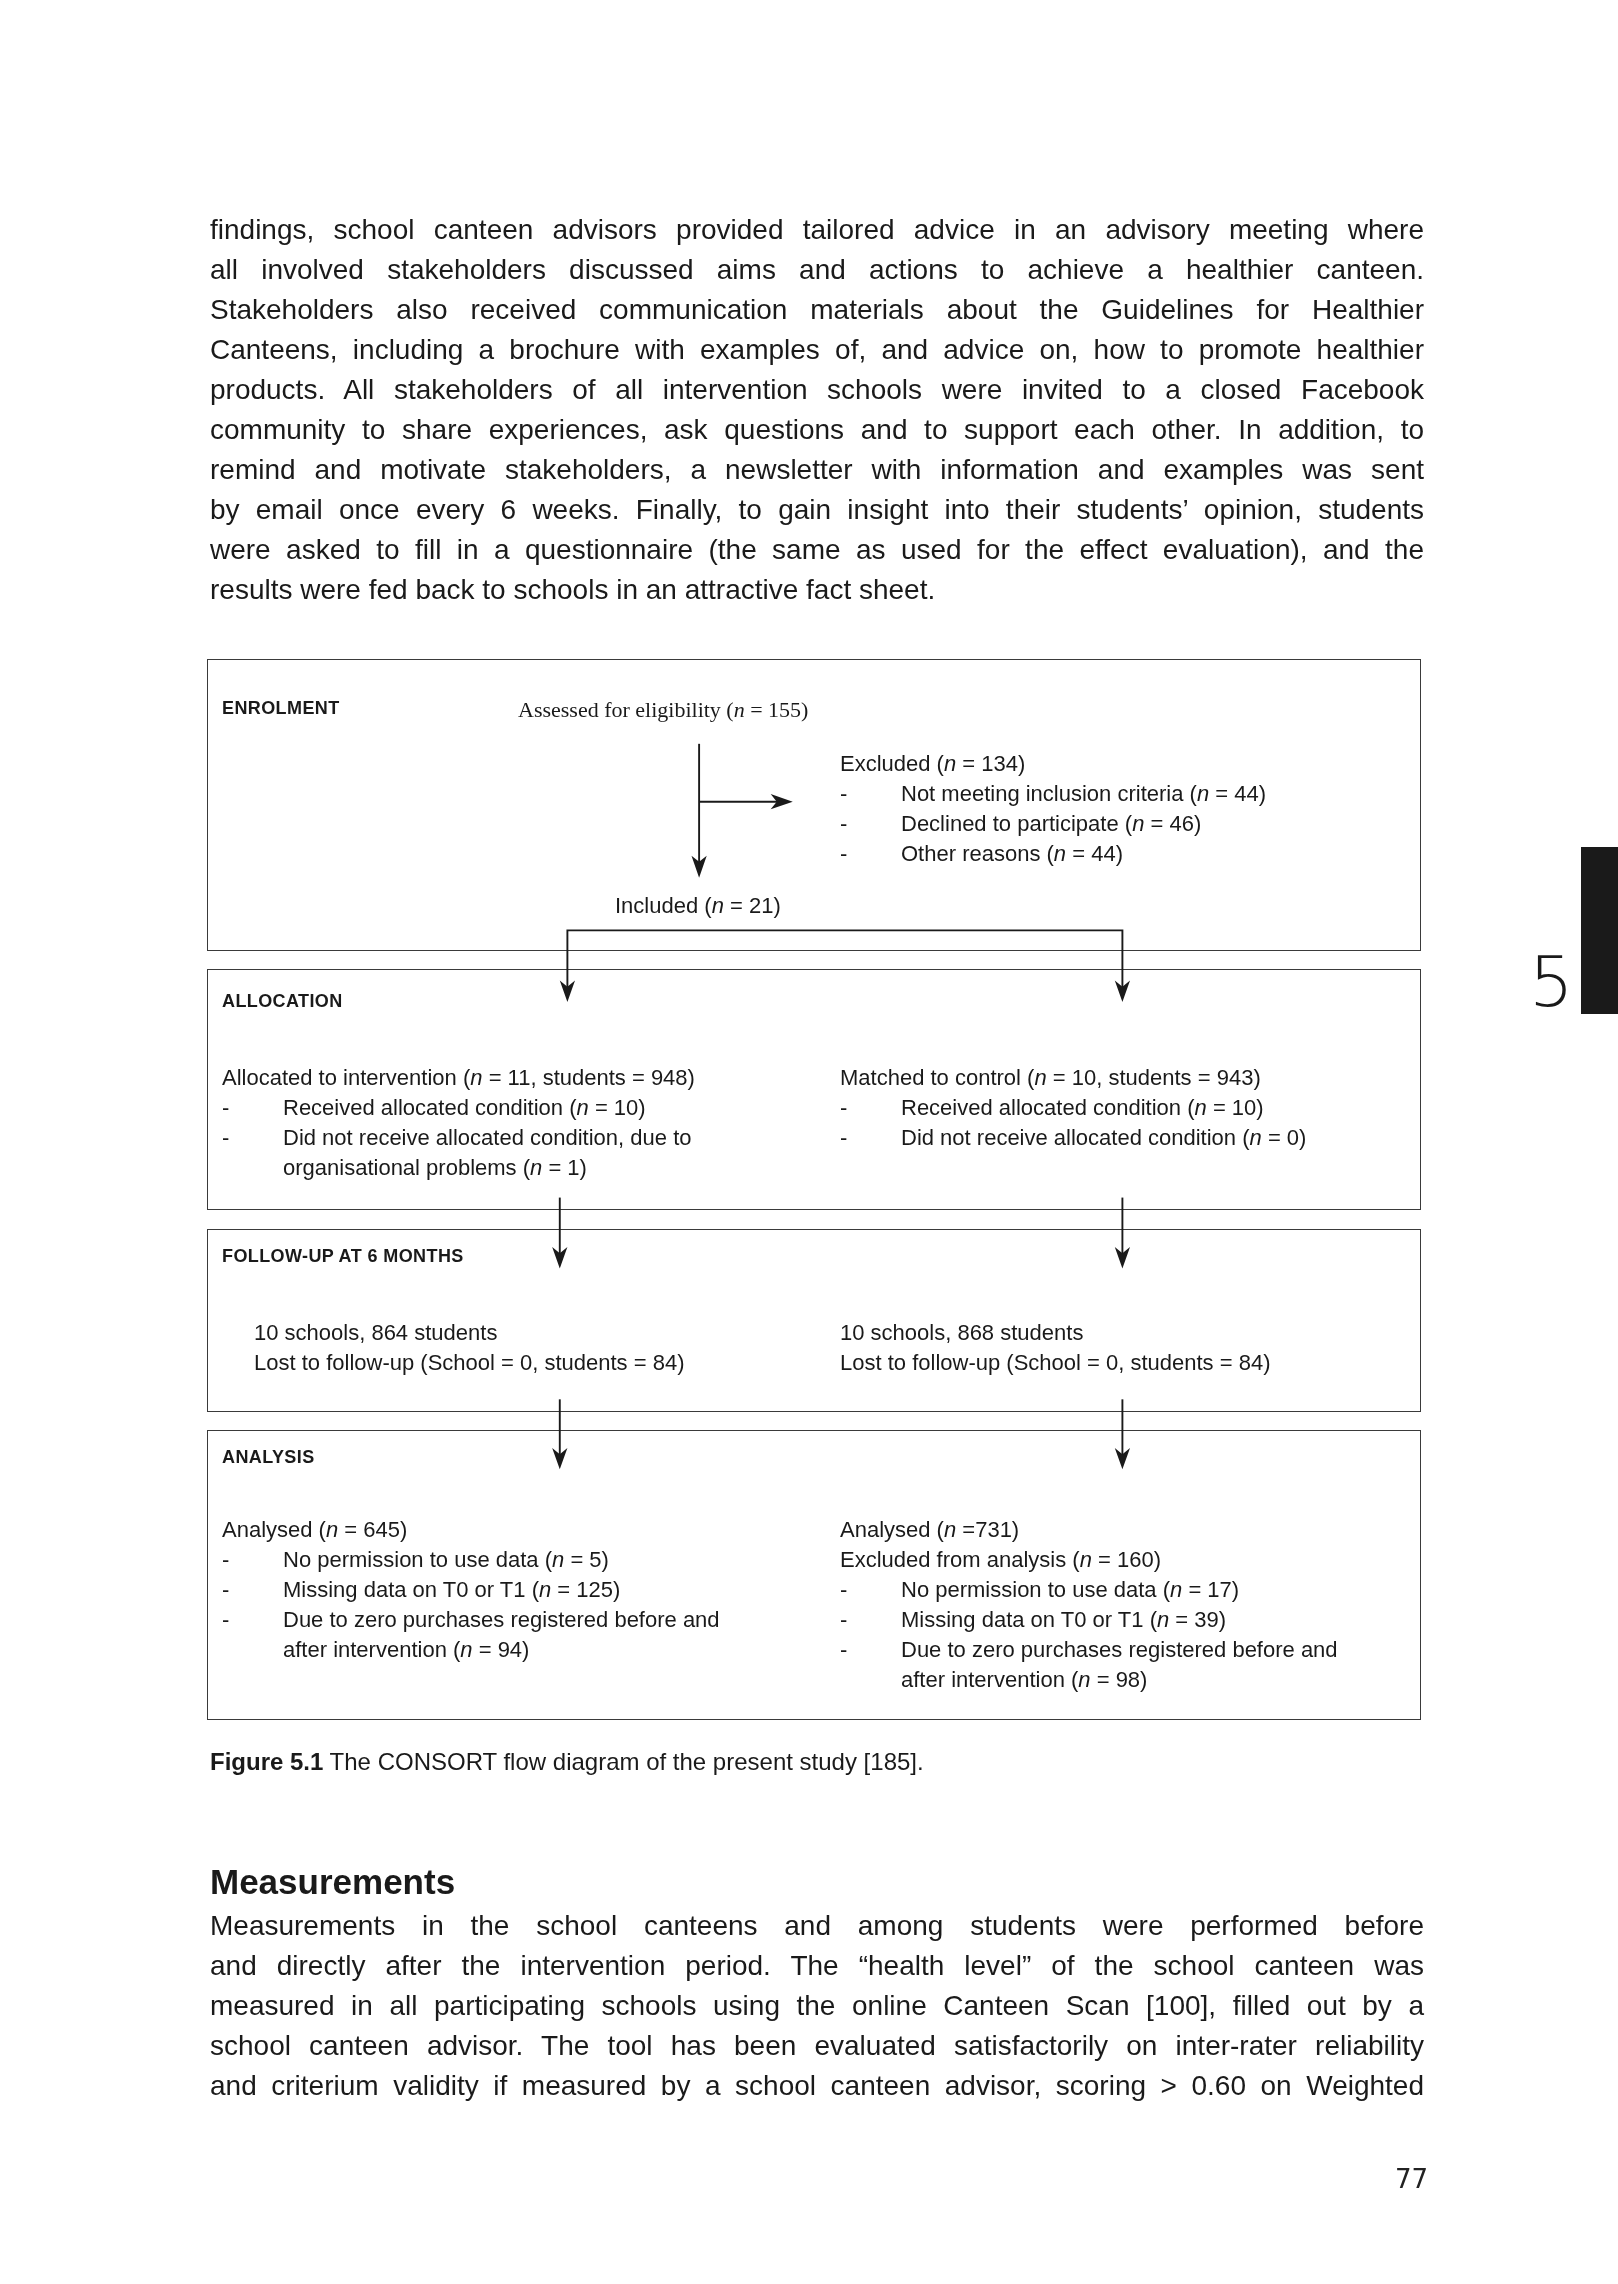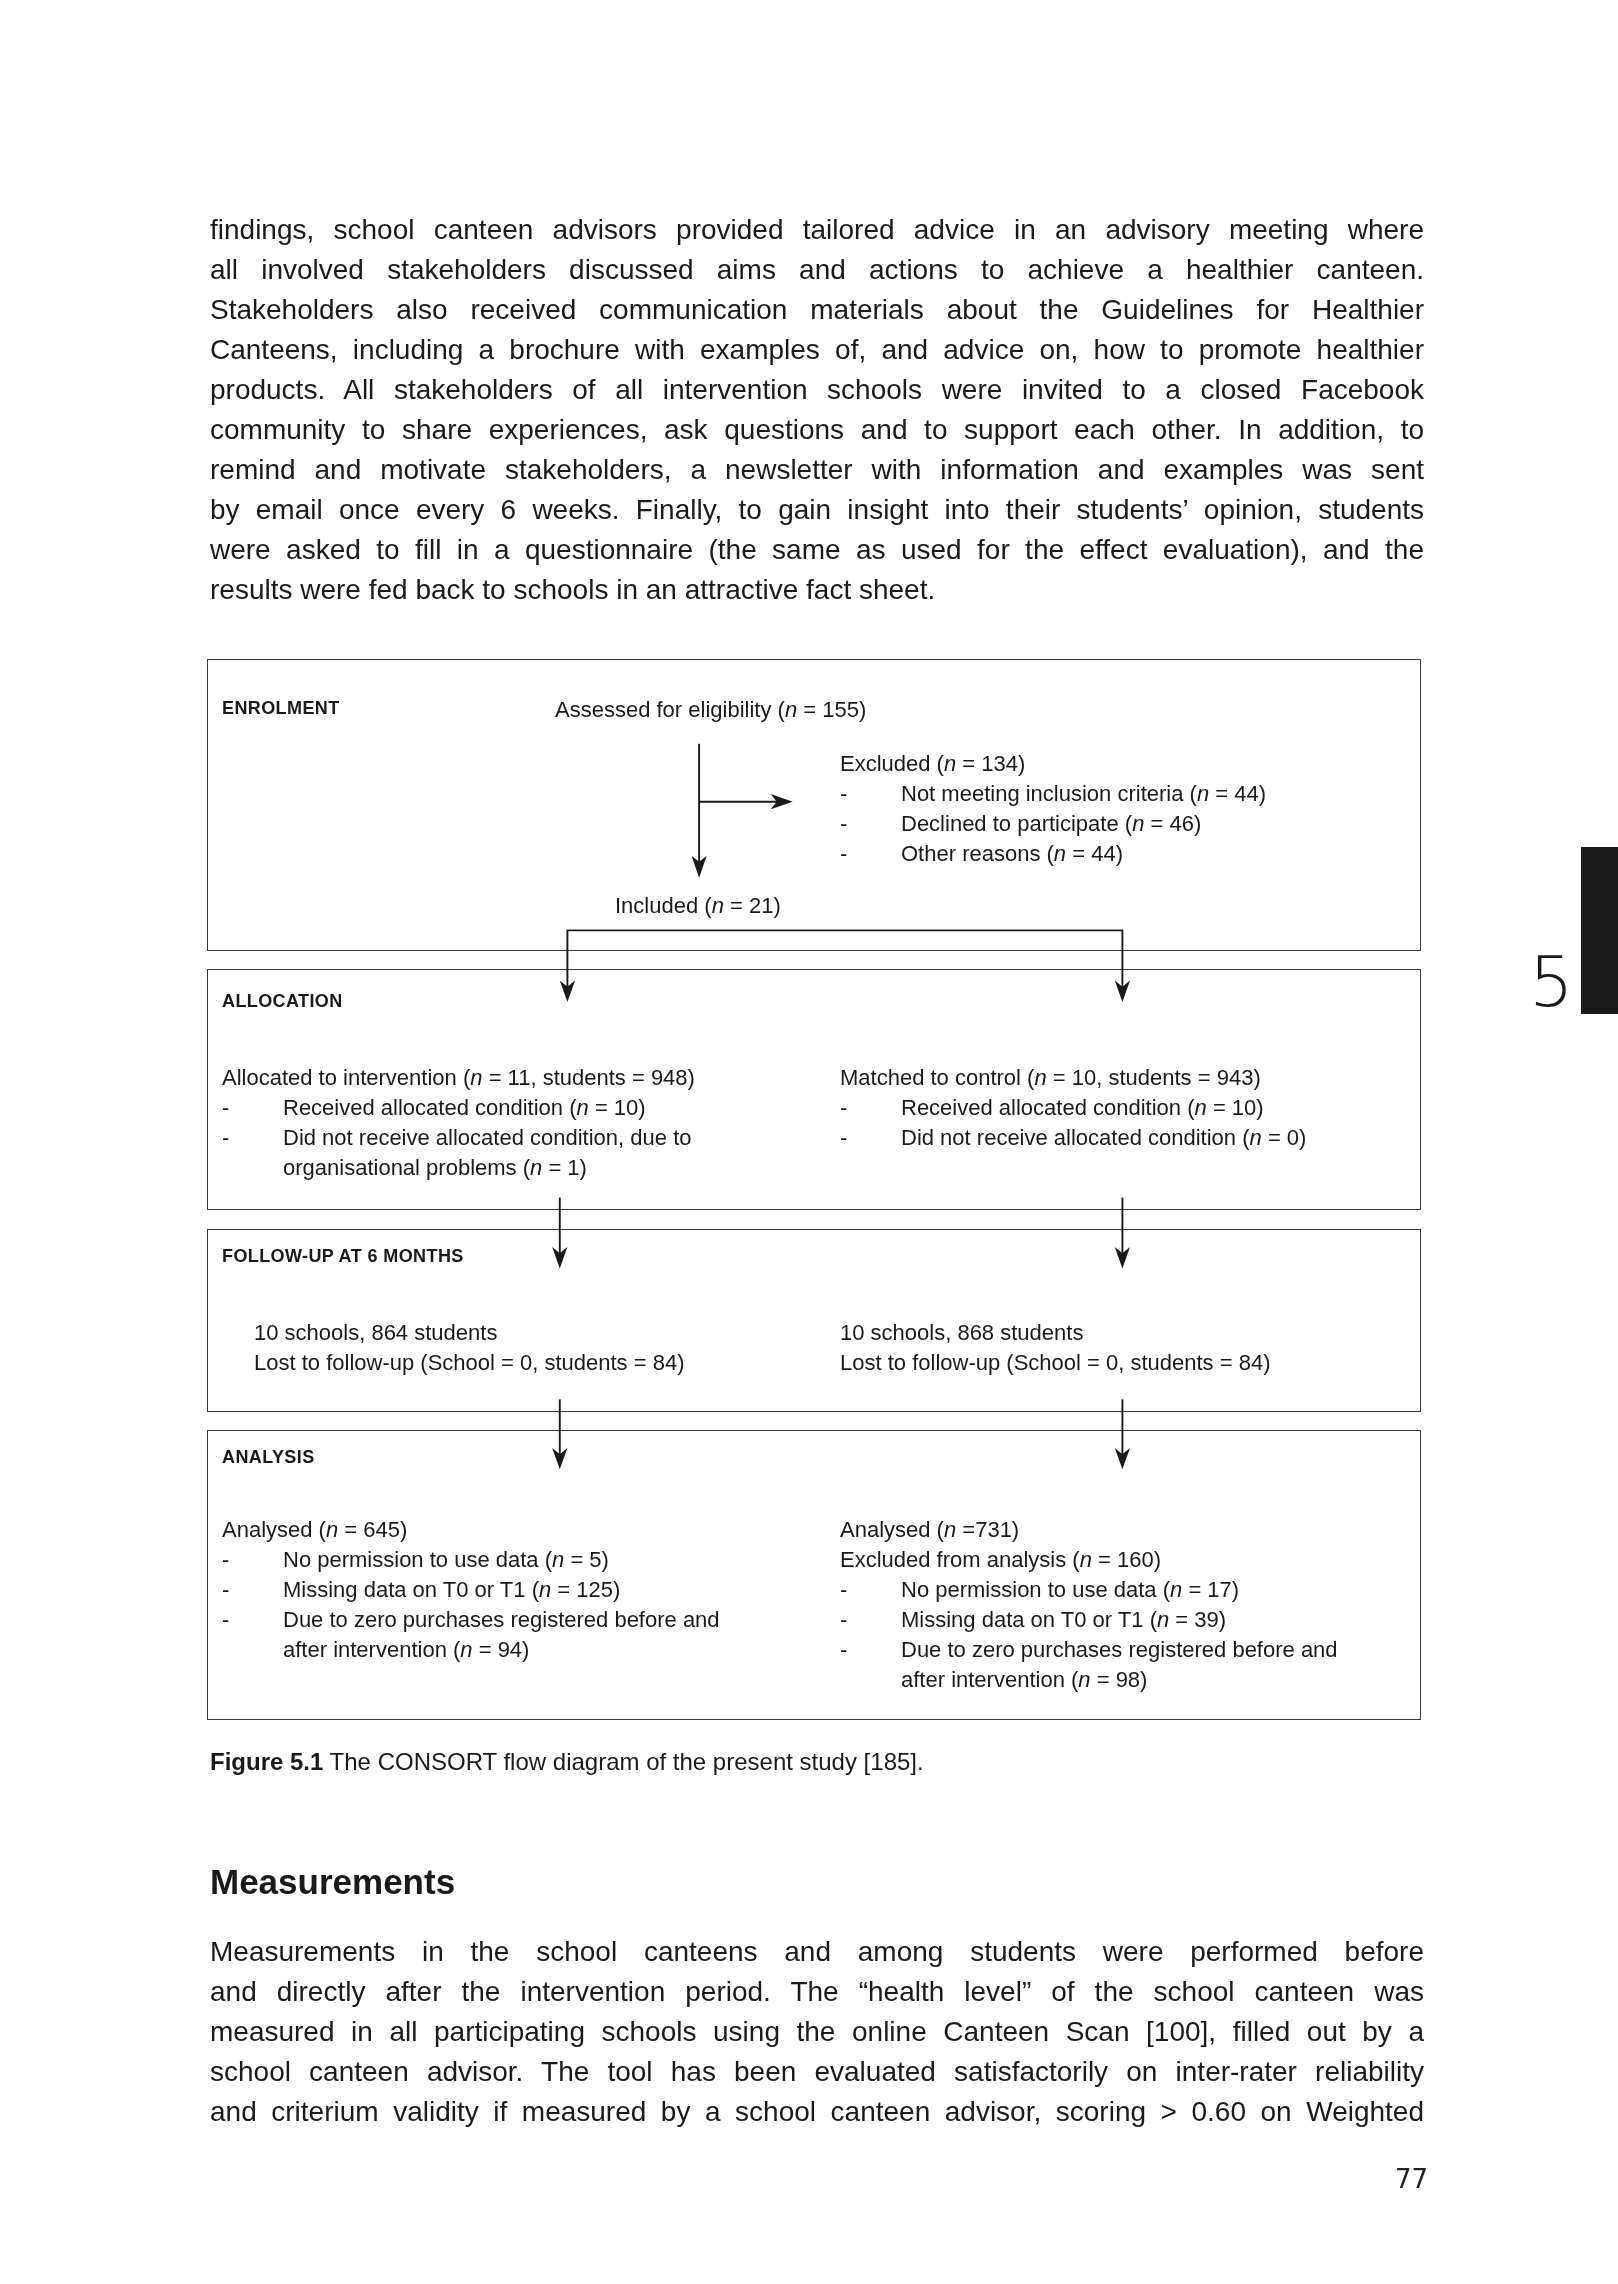--- a/index.html
+++ b/index.html
@@ -65,21 +65,21 @@
     <polygon points="735,1288 745,1296 755,1288 745,1316"></polygon>
     <polygon points="1464,1288 1474,1296 1484,1288 1474,1316"></polygon>
     <polygon points="725,1638 735,1646 745,1638 735,1666"></polygon>
     <polygon points="1464,1638 1474,1646 1484,1638 1474,1666"></polygon>
     <polygon points="725,1902 735,1910 745,1902 735,1930"></polygon>
     <polygon points="1464,1902 1474,1910 1484,1902 1474,1930"></polygon>
   </g>
 </svg>
 
 <div class="heading" style="left:222px;top:698px;">ENROLMENT</div>
-<div class="dtext" style="left:555px;top:695px;">
+<div class="dtext" style="left:518px;top:695px;font-family:Liberation Serif, serif;">
   <span>Assessed for eligibility (</span><em>n</em><span> = 155)</span>
 </div>
 <div class="dtext" style="left:840px;top:749px;">
   <span class="r"><span>Excluded (</span><em>n</em><span> = 134)</span></span>
   <span class="b"><span class="dash">-</span><span>Not meeting inclusion criteria (</span><em>n</em><span> = 44)</span></span>
   <span class="b"><span class="dash">-</span><span>Declined to participate (</span><em>n</em><span> = 46)</span></span>
   <span class="b"><span class="dash">-</span><span>Other reasons (</span><em>n</em><span> = 44)</span></span>
 </div>
 <div class="dtext" style="left:615px;top:891px;">
   <span>Included (</span><em>n</em><span> = 21)</span>
@@ -123,21 +123,21 @@
   <span class="b"><span class="dash">-</span><span>Missing data on T0 or T1 (</span><em>n</em><span> = 39)</span></span>
   <span class="b"><span class="dash">-</span><span>Due to zero purchases registered before and</span></span>
   <span class="b"><span>after intervention (</span><em>n</em><span> = 98)</span></span>
 </div>
 
 <div class="caption">
   <b>Figure 5.1</b><span> The CONSORT flow diagram of the present study [185].</span>
 </div>
 
 <div class="h2">Measurements</div>
-<div class="para" style="top:1906px;margin-top:26px;">
+<div class="para" style="top:1906px;">
   <span class="ln">Measurements in the school canteens and among students were performed before</span>
   <span class="ln">and directly after the intervention period. The “health level” of the school canteen was</span>
   <span class="ln">measured in all participating schools using the online Canteen Scan [100], filled out by a</span>
   <span class="ln">school canteen advisor. The tool has been evaluated satisfactorily on inter-rater reliability</span>
   <span class="ln">and criterium validity if measured by a school canteen advisor, scoring &gt; 0.60 on Weighted</span>
 </div>
 
 <div class="pagenum">77</div>
 
 <div class="chapnum">5</div>

